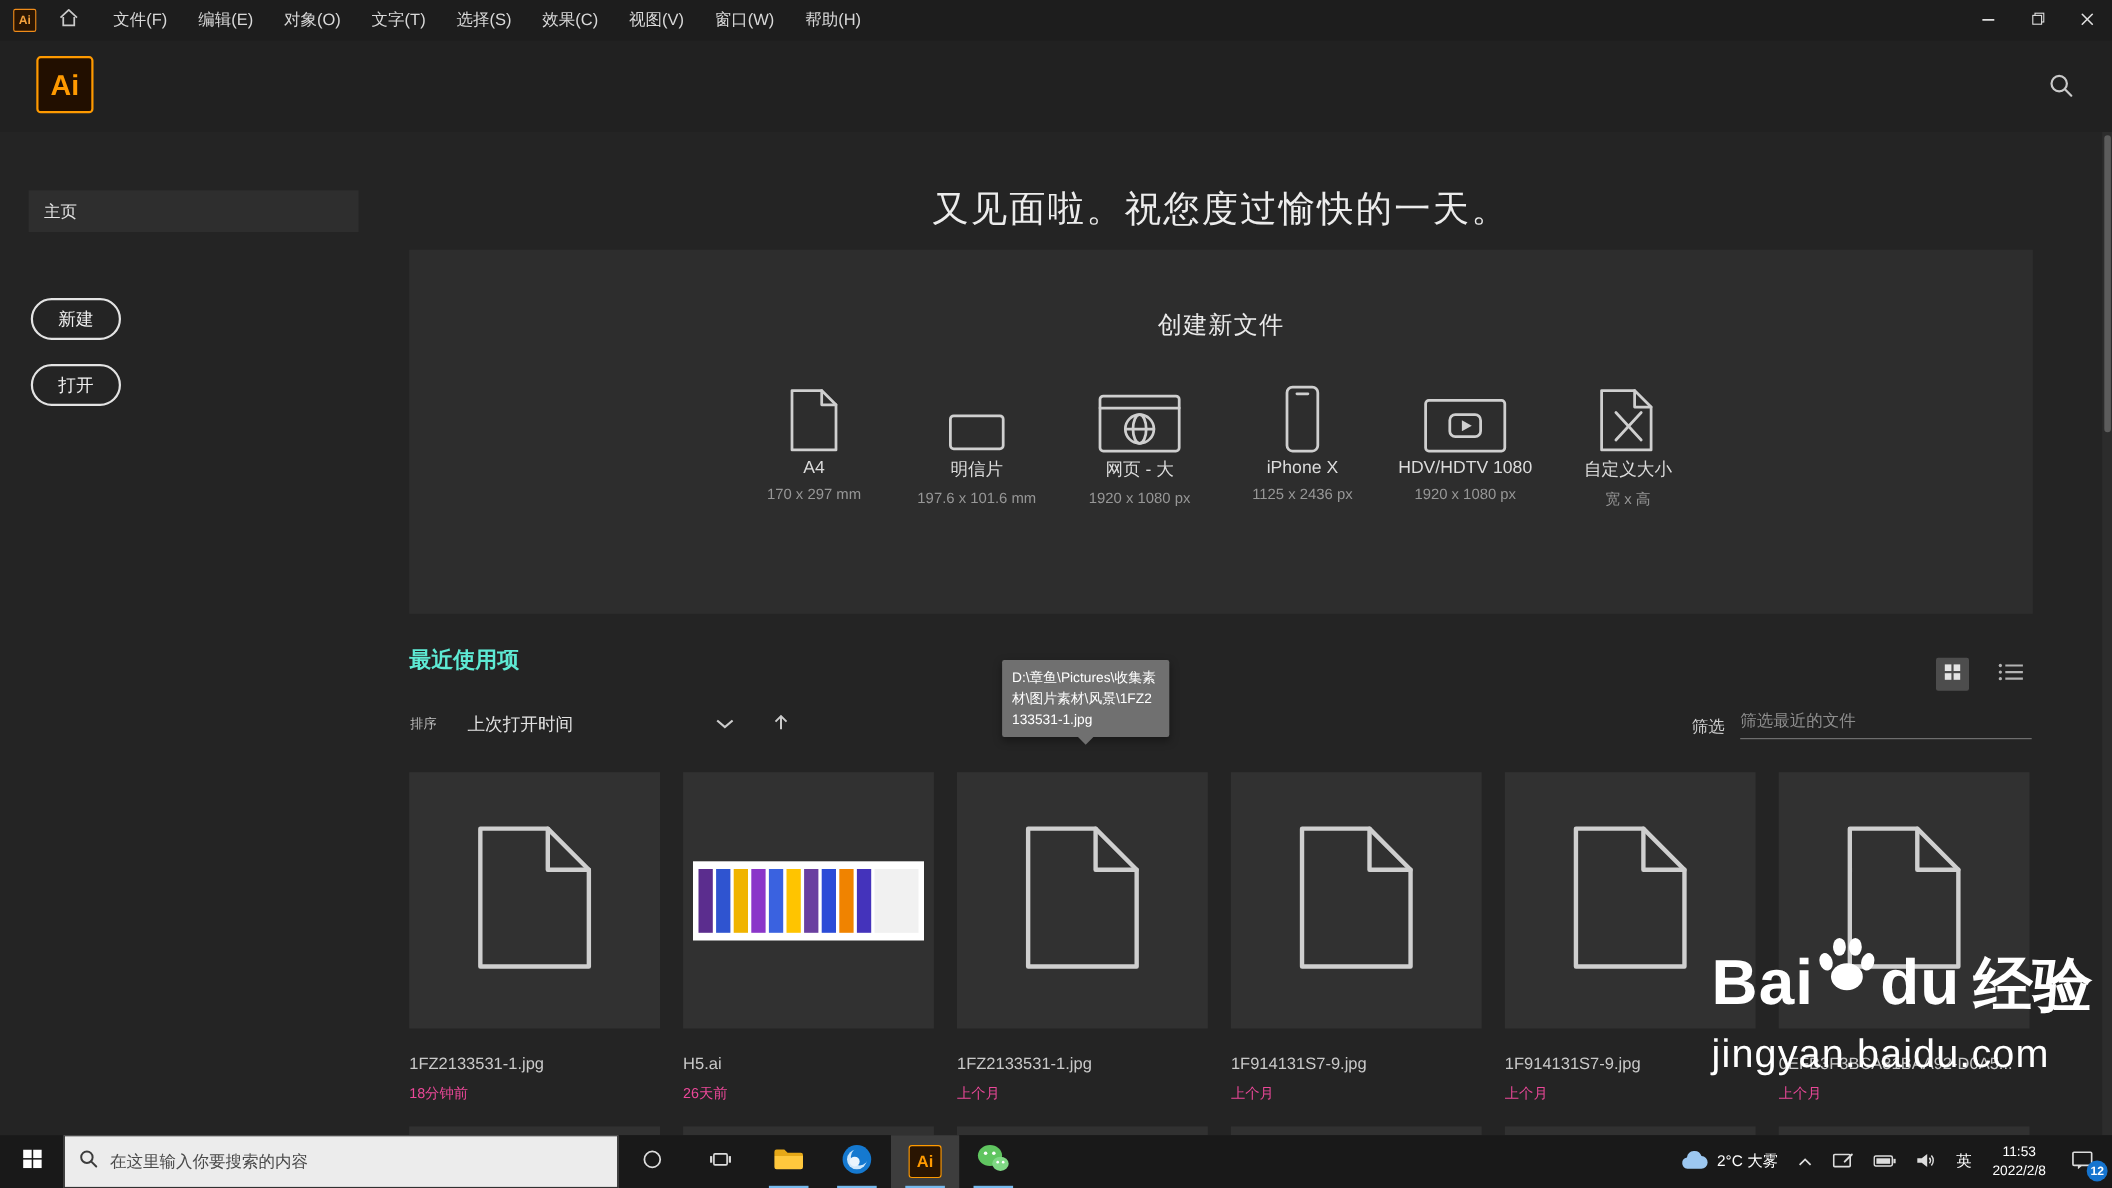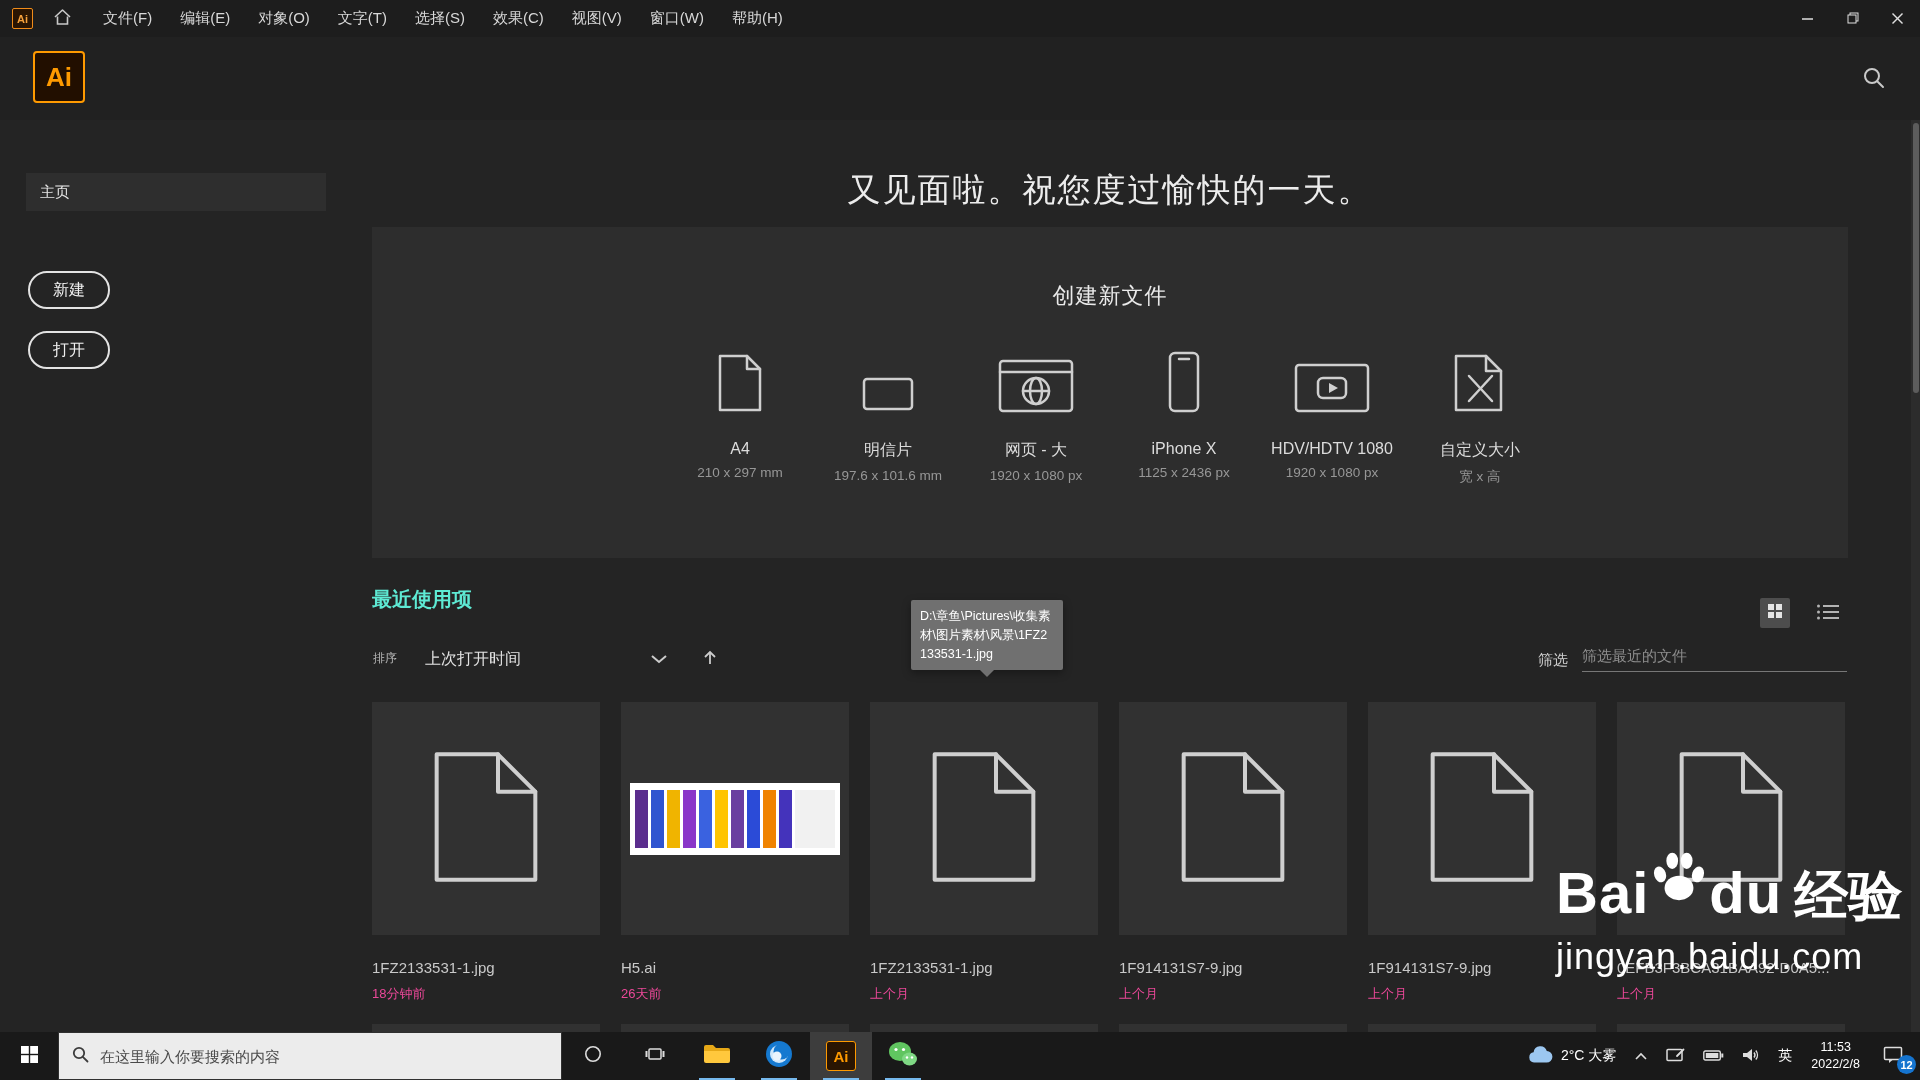--- a/index.html
+++ b/index.html
@@ -35,21 +35,21 @@
   .btn-open{left:28px;top:331px}
 
   
   .greeting{position:absolute;left:372px;top:168px;width:1476px;text-align:center;font-size:33px;
             color:#ececec;letter-spacing:2px}
   .create-panel{position:absolute;left:372px;top:227px;width:1476px;height:331px;background:#2d2d2d}
   .cp-title{text-align:center;margin-top:54px;font-size:22px;color:#eaeaea;letter-spacing:1px}
   .preset-row{display:flex;justify-content:center;margin-top:28px}
   .preset{width:148px;display:flex;flex-direction:column;align-items:center;cursor:default}
   .preset-iconbox{height:78px;display:flex;align-items:flex-end;justify-content:center}
-  .preset-name{margin-top:23px;font-size:16px;color:#dcdcdc;white-space:nowrap}
+  .preset-name{margin-top:0;font-size:16px;color:#dcdcdc;white-space:nowrap}
   .preset-size{margin-top:7px;font-size:13.5px;color:#979797;white-space:nowrap}
   .oicon path,.oicon rect,.oicon circle,.oicon ellipse,.oicon line,.oicon polyline
        {fill:none;stroke:#cfcfcf;stroke-width:2.5;stroke-linejoin:round;stroke-linecap:round}
   .oicon .fillc{fill:#cfcfcf;stroke:none}
 
   
   .recent-title{position:absolute;left:372px;top:586px;font-size:20px;font-weight:700;color:#5eead4}
   .sort-label{position:absolute;left:373px;top:650px;font-size:12px;color:#bdbdbd}
   .sort-dropdown{position:absolute;left:425px;top:645px;width:242px;height:28px;display:flex;
                  justify-content:space-between;align-items:center}
@@ -198,21 +198,21 @@
 
       <div class="preset">
         <div class="preset-iconbox">
             <span>
           <svg class="oicon" width="46" height="60" viewBox="0 0 46 60">
             <path d="M3 3 h27 l13 13 v41 h-40 z"></path>
                 <path d="M30 3 v13 h13"></path>
           </svg></span>
           </div>
         <div class="preset-name">A4</div>
-        <div class="preset-size">210 x 297 mm</div>
+        <div class="preset-size">170 x 297 mm</div>
       </div>
 
       <div class="preset">
         <div class="preset-iconbox">
             <span>
           <svg class="oicon" width="52" height="38" viewBox="0 0 52 38">
             <rect x="2" y="4" width="48" height="30" rx="3"></rect>
           </svg></span>
           </div>
         <div class="preset-name">明信片</div>

